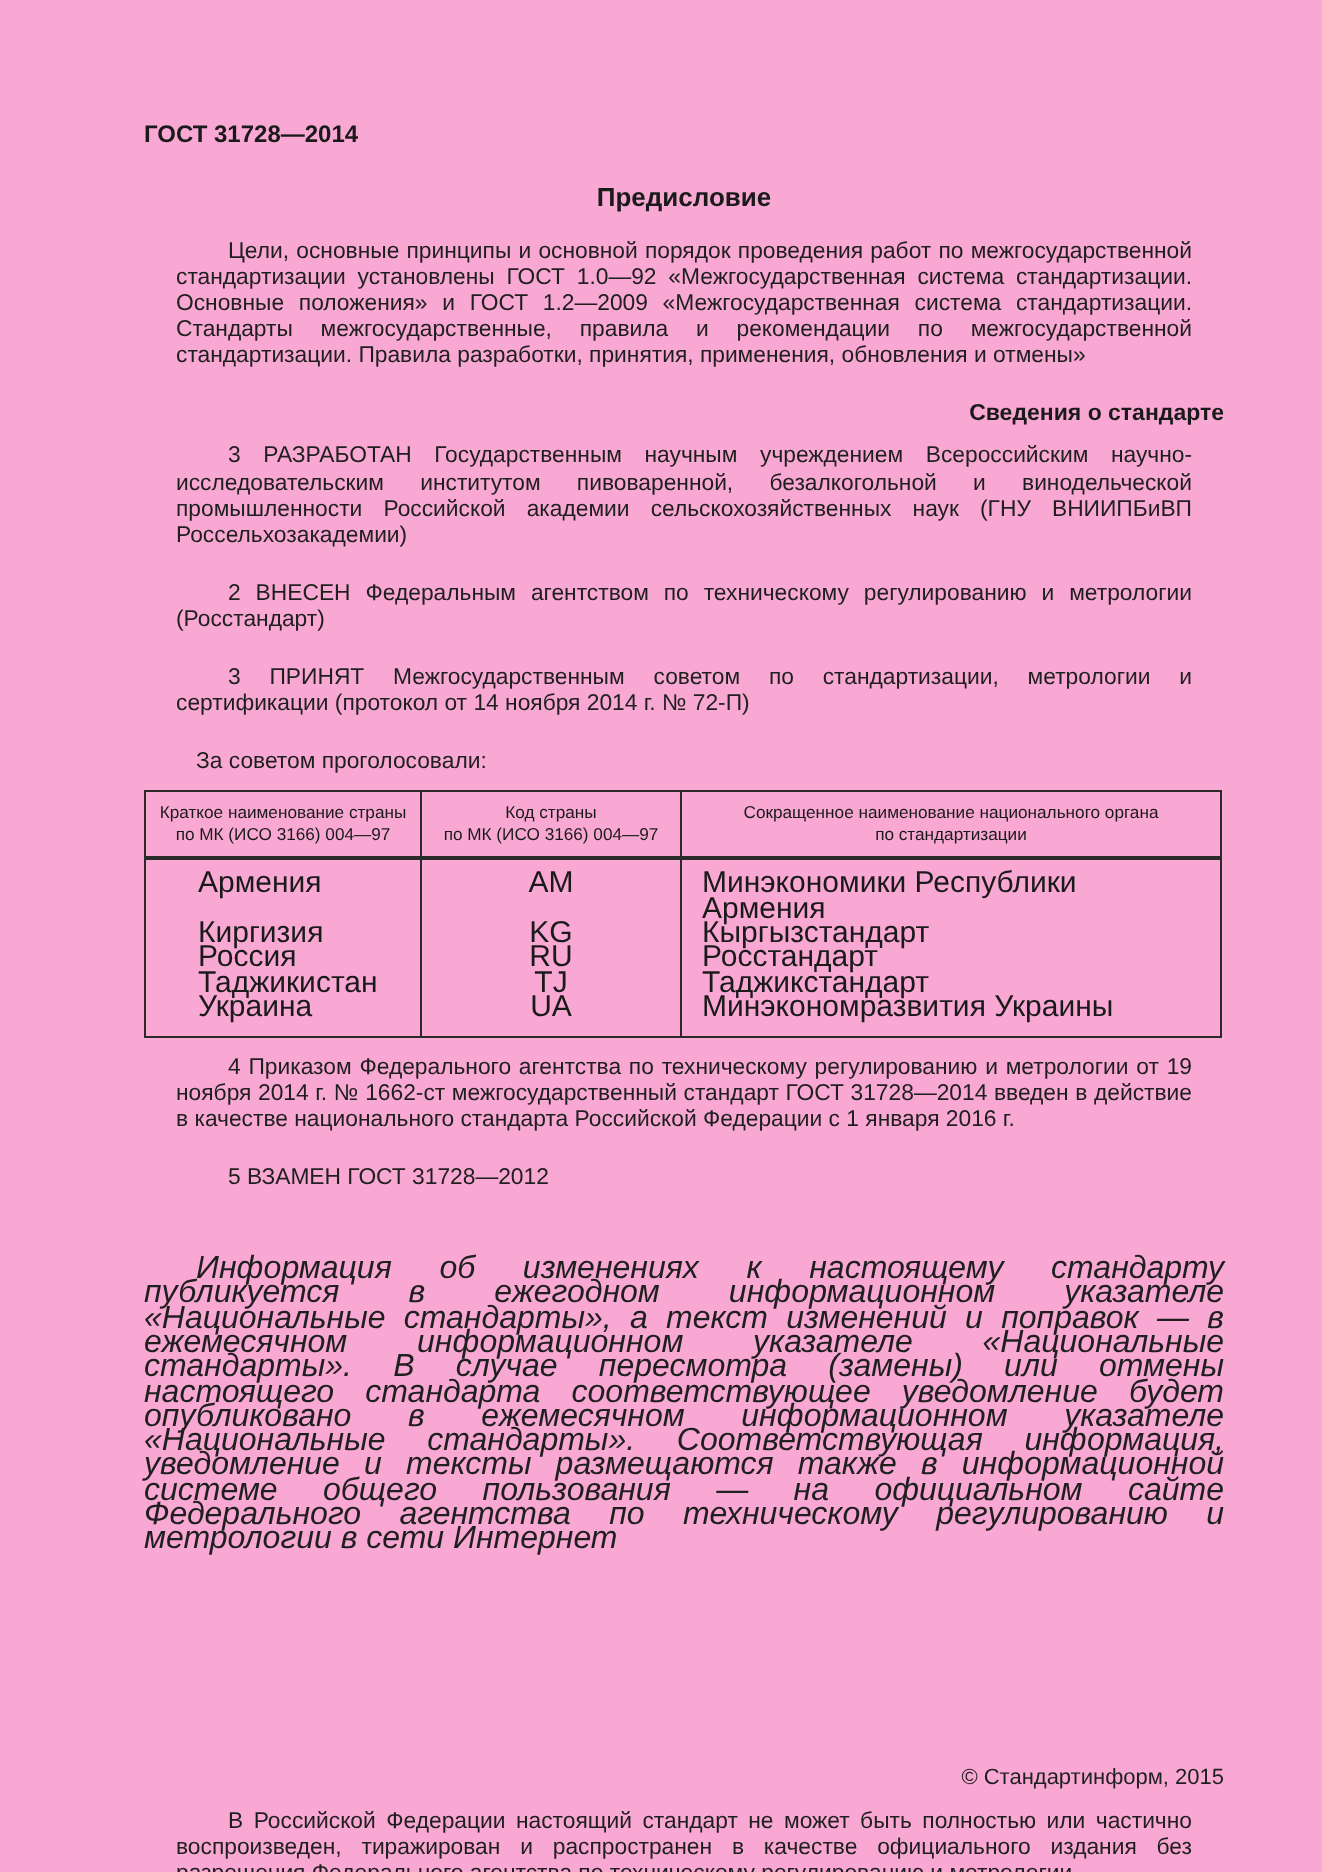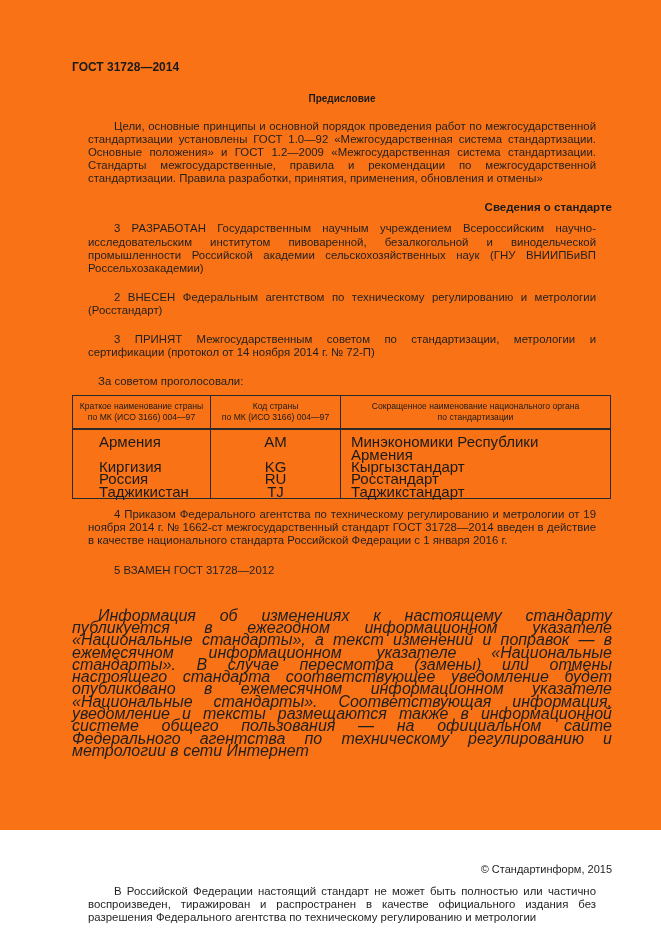--- a/index.html
+++ b/index.html
@@ -11,33 +11,33 @@
     width: 661px;
     height: 936px;
     font-family: "Liberation Sans", sans-serif;
     color: #1f1f1f;
     position: relative;
     overflow: hidden;
   }
   .page {
     box-sizing: border-box;
     width: 661px;
-    height: 830px;
+    height: 936px;
     padding: 60px 49px 0 72px;
-    background: #f97316;
+    background: #f9a8d4;
   }
   .doc-number {
     font-size: 12px;
     font-weight: bold;
     line-height: 14px;
     color: #1a1a1a;
   }
   .title {
     margin: 17px 0 0 0;
-    font-size: 10px;
+    font-size: 13px;
     font-weight: bold;
     text-align: center;
     line-height: 15px;
     color: #1a1a1a;
   }
   .body-text {
     margin: 16px;
     font-size: 11.4px;
     line-height: 13.1px;
     text-align: justify;
@@ -169,20 +169,25 @@
       <tr>
         <td class="cell-country">Россия</td>
         <td class="cell-code">RU</td>
         <td class="cell-org">Росстандарт</td>
       </tr>
       <tr>
         <td class="cell-country">Таджикистан</td>
         <td class="cell-code">TJ</td>
         <td class="cell-org">Таджикстандарт</td>
       </tr>
+      <tr class="last">
+        <td class="cell-country">Украина</td>
+        <td class="cell-code">UA</td>
+        <td class="cell-org">Минэкономразвития Украины</td>
+      </tr>
     </tbody>
   </table>
 
   <p class="body-text after-table">4 Приказом Федерального агентства по техническому регулированию и метрологии от 19 ноября 2014 г. № 1662-ст межгосударственный стандарт ГОСТ 31728—2014 введен в действие в качестве национального стандарта Российской Федерации с 1 января 2016 г.</p>
   <p class="body-text item5">5 ВЗАМЕН ГОСТ 31728—2012</p>
 
   <p class="notice">Информация об изменениях к настоящему стандарту публикуется в ежегодном информационном указателе «Национальные стандарты», а текст изменений и поправок — в ежемесячном информационном указателе «Национальные стандарты». В случае пересмотра (замены) или отмены настоящего стандарта соответствующее уведомление будет опубликовано в ежемесячном информационном указателе «Национальные стандарты». Соответствующая информация, уведомление и тексты размещаются также в информационной системе общего пользования — на официальном сайте Федерального агентства по техническому регулированию и метрологии в сети Интернет</p>
 
   <p class="copyright">© Стандартинформ, 2015</p>
 

